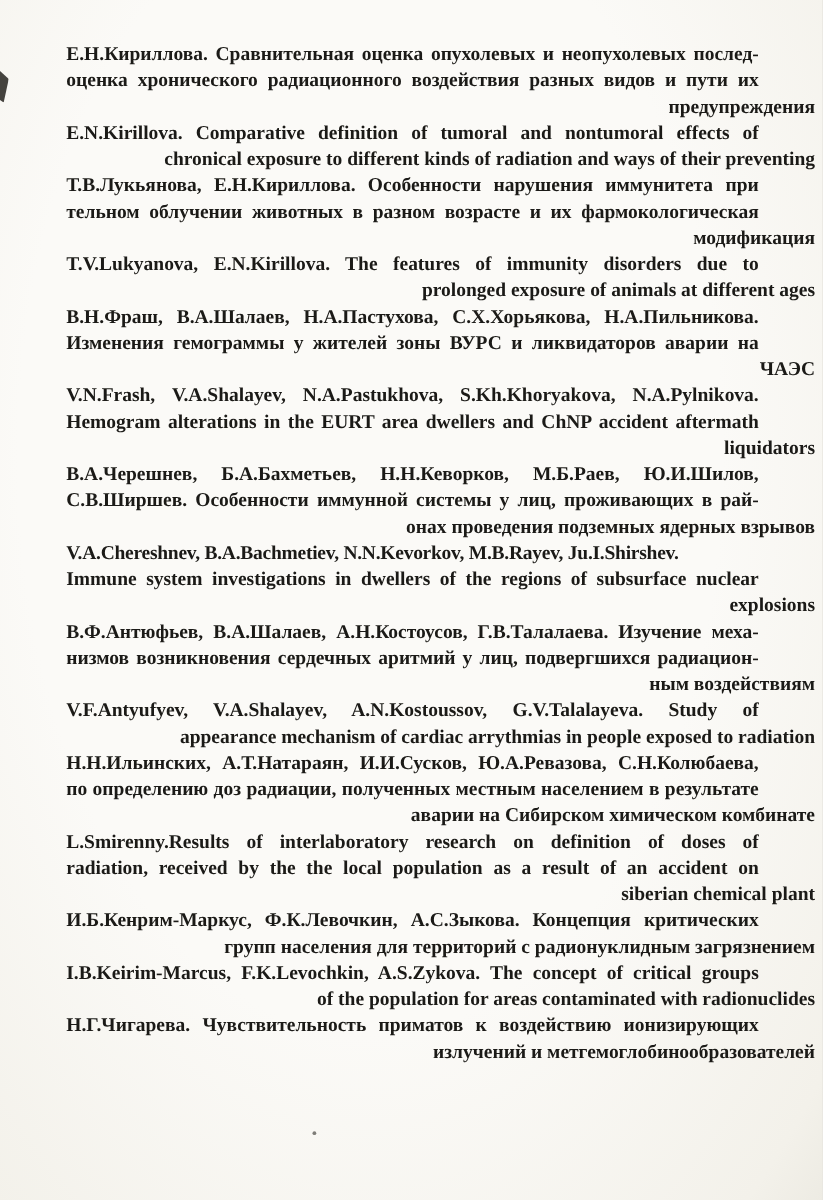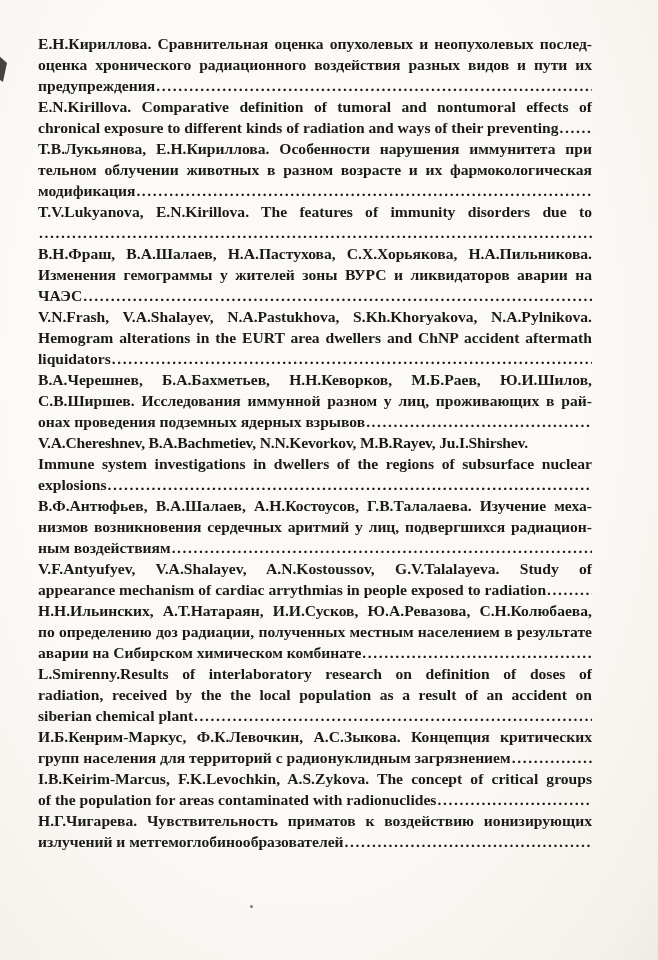--- a/index.html
+++ b/index.html
@@ -8,21 +8,21 @@
     width: 658px;
     height: 960px;
     margin: 0 auto;
     background: radial-gradient(ellipse at 45% 38%, #fbfaf7 55%, #f3f1ea 92%, #edebe3 100%);
     overflow: hidden;
     font-family: "Liberation Serif", "DejaVu Serif", serif;
     color: #1b1a17;
   }
   .content {
     position: absolute;
-    left: 38px;
+    left: 53px;
     top: 33px;
     width: 599px;
     font-size: 15.6px;
     line-height: 21px;
     font-weight: 600;
     -webkit-font-smoothing: antialiased;
   }
   .entry { margin: 0; }
   .line-full {
     text-align: justify;
@@ -32,23 +32,24 @@
     overflow: hidden;
     height: 21px;
   }
   .line-full.natural {
     text-align: right;
     text-align-last: left;
     letter-spacing: -0.2px;
   }
   .line-last {
     display: flex;
-    align-items: center;
+    align-items: flex-end;
     height: 21px;
     overflow: hidden;
+    flex-direction: column;
   }
   .line-last .t { white-space: nowrap; flex: 0 0 auto; }
   .leader {
     flex: 1 1 auto;
     overflow: hidden;
     white-space: nowrap;
     min-width: 8px;
     padding-left: 1px;
   }
   .leader::after {
@@ -112,20 +113,21 @@
         <div class="line-full">тельном облучении животных в разном возрасте и их фармокологическая</div>
         <div class="line-last">
           <span class="t">модификация</span>
           <span class="leader"></span>
           <span class="pg">153</span>
         </div>
       </div>
       <div class="entry en">
         <div class="line-full">T.V.Lukyanova, E.N.Kirillova. The features of immunity disorders due to</div>
         <div class="line-last">
+          <span class="t">prolonged exposure of animals at different ages</span>
           <span class="leader"></span>
           <span class="pg">154</span>
         </div>
       </div>
       <div class="entry ru">
         <div class="line-full">В.Н.Фраш, В.А.Шалаев, Н.А.Пастухова, С.Х.Хорьякова, Н.А.Пильникова.</div>
         <div class="line-full">Изменения гемограммы у жителей зоны ВУРС и ликвидаторов аварии на</div>
         <div class="line-last">
           <span class="t">ЧАЭС</span>
           <span class="leader"></span>
@@ -136,21 +138,21 @@
         <div class="line-full">V.N.Frash, V.A.Shalayev, N.A.Pastukhova, S.Kh.Khoryakova, N.A.Pylnikova.</div>
         <div class="line-full">Hemogram alterations in the EURT area dwellers and ChNP accident aftermath</div>
         <div class="line-last">
           <span class="t">liquidators</span>
           <span class="leader"></span>
           <span class="pg">157</span>
         </div>
       </div>
       <div class="entry ru">
         <div class="line-full">В.А.Черешнев, Б.А.Бахметьев, Н.Н.Кеворков, М.Б.Раев, Ю.И.Шилов,</div>
-        <div class="line-full">С.В.Ширшев. Исследования иммунной разном у лиц, проживающих в рай-</div>
+        <div class="line-full">С.В.Ширшев. Особенности иммунной системы у лиц, проживающих в рай-</div>
         <div class="line-last">
           <span class="t">онах проведения подземных ядерных взрывов</span>
           <span class="leader"></span>
           <span class="pg">158</span>
         </div>
       </div>
       <div class="entry en">
         <div class="line-full natural">V.A.Chereshnev, B.A.Bachmetiev, N.N.Kevorkov, M.B.Rayev, Ju.I.Shirshev.</div>
         <div class="line-full">Immune system investigations in dwellers of the regions of subsurface nuclear</div>
         <div class="line-last">

